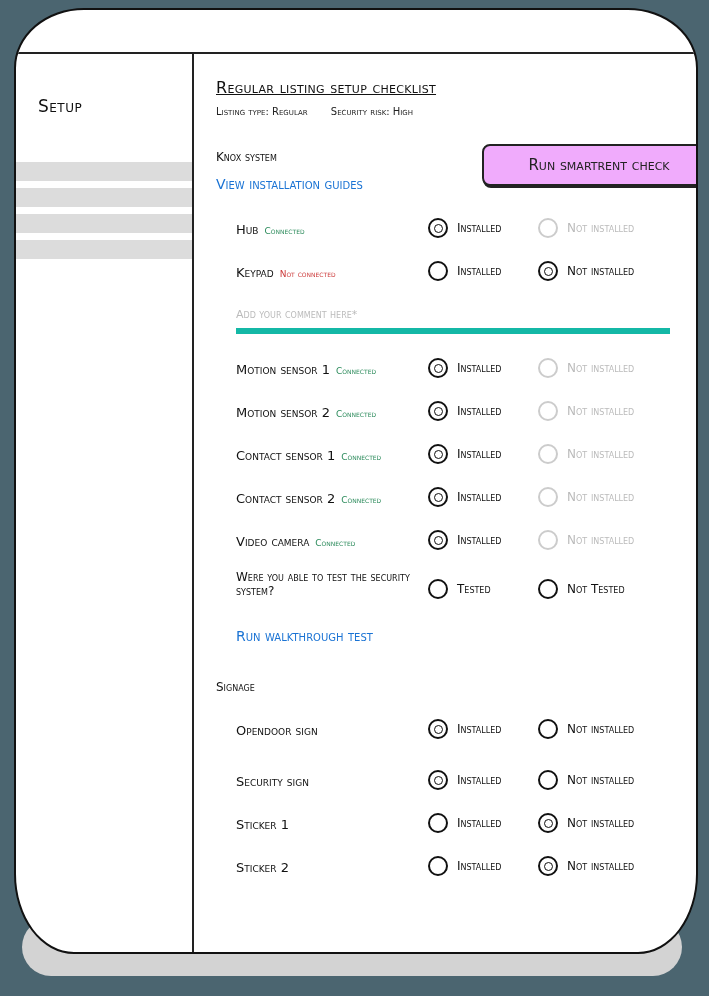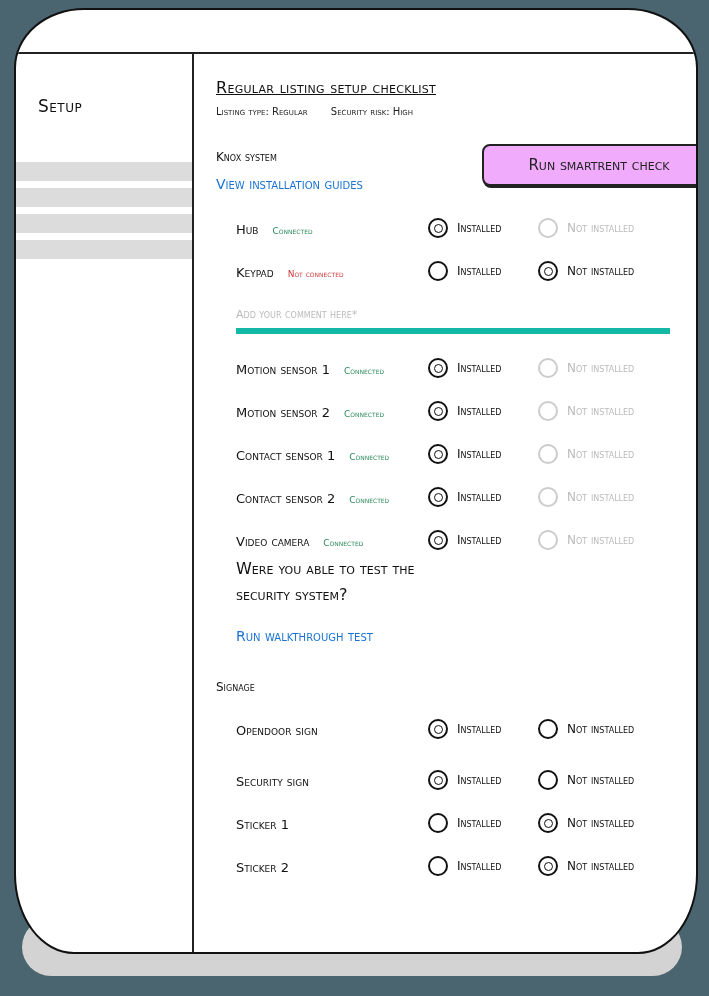--- a/index.html
+++ b/index.html
@@ -35,38 +35,38 @@
   .section-title { position:absolute; left:0; font-size:12px; font-variant:small-caps; }
   .link { position:absolute; font-size:14px; font-variant:small-caps; color:#1a73d4; cursor:pointer; }
   .smart-btn {
     position:absolute; left:220px; top:90px; width:230px; height:38px;
     border:2px solid #222; border-radius:8px; background:#f0abfc;
     font-size:15px; font-variant:small-caps; box-shadow:1px 2px 0 #222;
     display:flex; align-items:center; justify-content:center; color:#222;margin-left:46px;
   }
   .row { position:absolute; left:20px; width:440px; height:26px; }
   .row .label { position:absolute; left:0; top:4px; font-size:13px; font-variant:small-caps; }
-  .row .status { font-size:9px; font-variant:small-caps; margin-left:14px; }
+  .row .status { font-size:9px; font-variant:small-caps; margin-left:6px; }
   .status.ok { color:#2a8a5a; }
   .status.bad { color:#cc3b3b; }
   .opt { position:absolute; top:0; display:flex; align-items:center; font-size:12px; font-variant:small-caps; }
   .opt .radio {
     width:20px; height:20px; border:2px solid #111; border-radius:50%;
     display:inline-flex; align-items:center; justify-content:center; margin-right:9px; box-sizing:border-box;
   }
   .opt .radio .dot { width:7px; height:7px; border:1.5px solid #111; border-radius:50%; }
   .opt.disabled { color:#bbb; }
   .opt.disabled .radio { border-color:#ccc; }
   .opt1 { left:192px; }
   .opt2 { left:302px; }
   .comment {
     position:absolute; left:20px; top:254px; width:434px; height:20px;
     border-bottom:6px solid #14b8a6; font-size:11px; color:#bbb; font-variant:small-caps;
   }
-  .question { position:absolute; left:20px; top:502px; font-size:16px; font-variant:small-caps; line-height:26px; width:180px; }
+  .question { position:absolute; left:20px; top:516px; font-size:12px; font-variant:small-caps; line-height:14px; width:180px; }
 </style>
 </head>
 <body>
 
 <div class="shadow"></div>
 <div class="frame">
   <div class="topbar"></div>
 
   <div class="sidebar">
     <div class="sidebar-title">Setup</div>
@@ -181,20 +181,30 @@
           </span>
           <span>Installed</span>
         </div>
       <div class="opt opt2 disabled">
           <span class="radio"></span>
           <span>Not installed</span>
         </div>
     </div>
 
     <div class="question">Were you able to test the security system?</div>
+    <div class="row" style="top:525px">
+      <div class="opt opt1">
+          <span class="radio"></span>
+          <span>Tested</span>
+        </div>
+      <div class="opt opt2">
+          <span class="radio"></span>
+          <span>Not Tested</span>
+        </div>
+    </div>
     <div class="link" style="left:20px; top:574px">Run walkthrough test</div>
 
     <div class="section-title" style="top:626px">Signage</div>
 
     <div class="row" style="top:665px">
       <div class="label">Opendoor sign</div>
       <div class="opt opt1">
           <span class="radio">
             <span class="dot"></span>
           </span>

